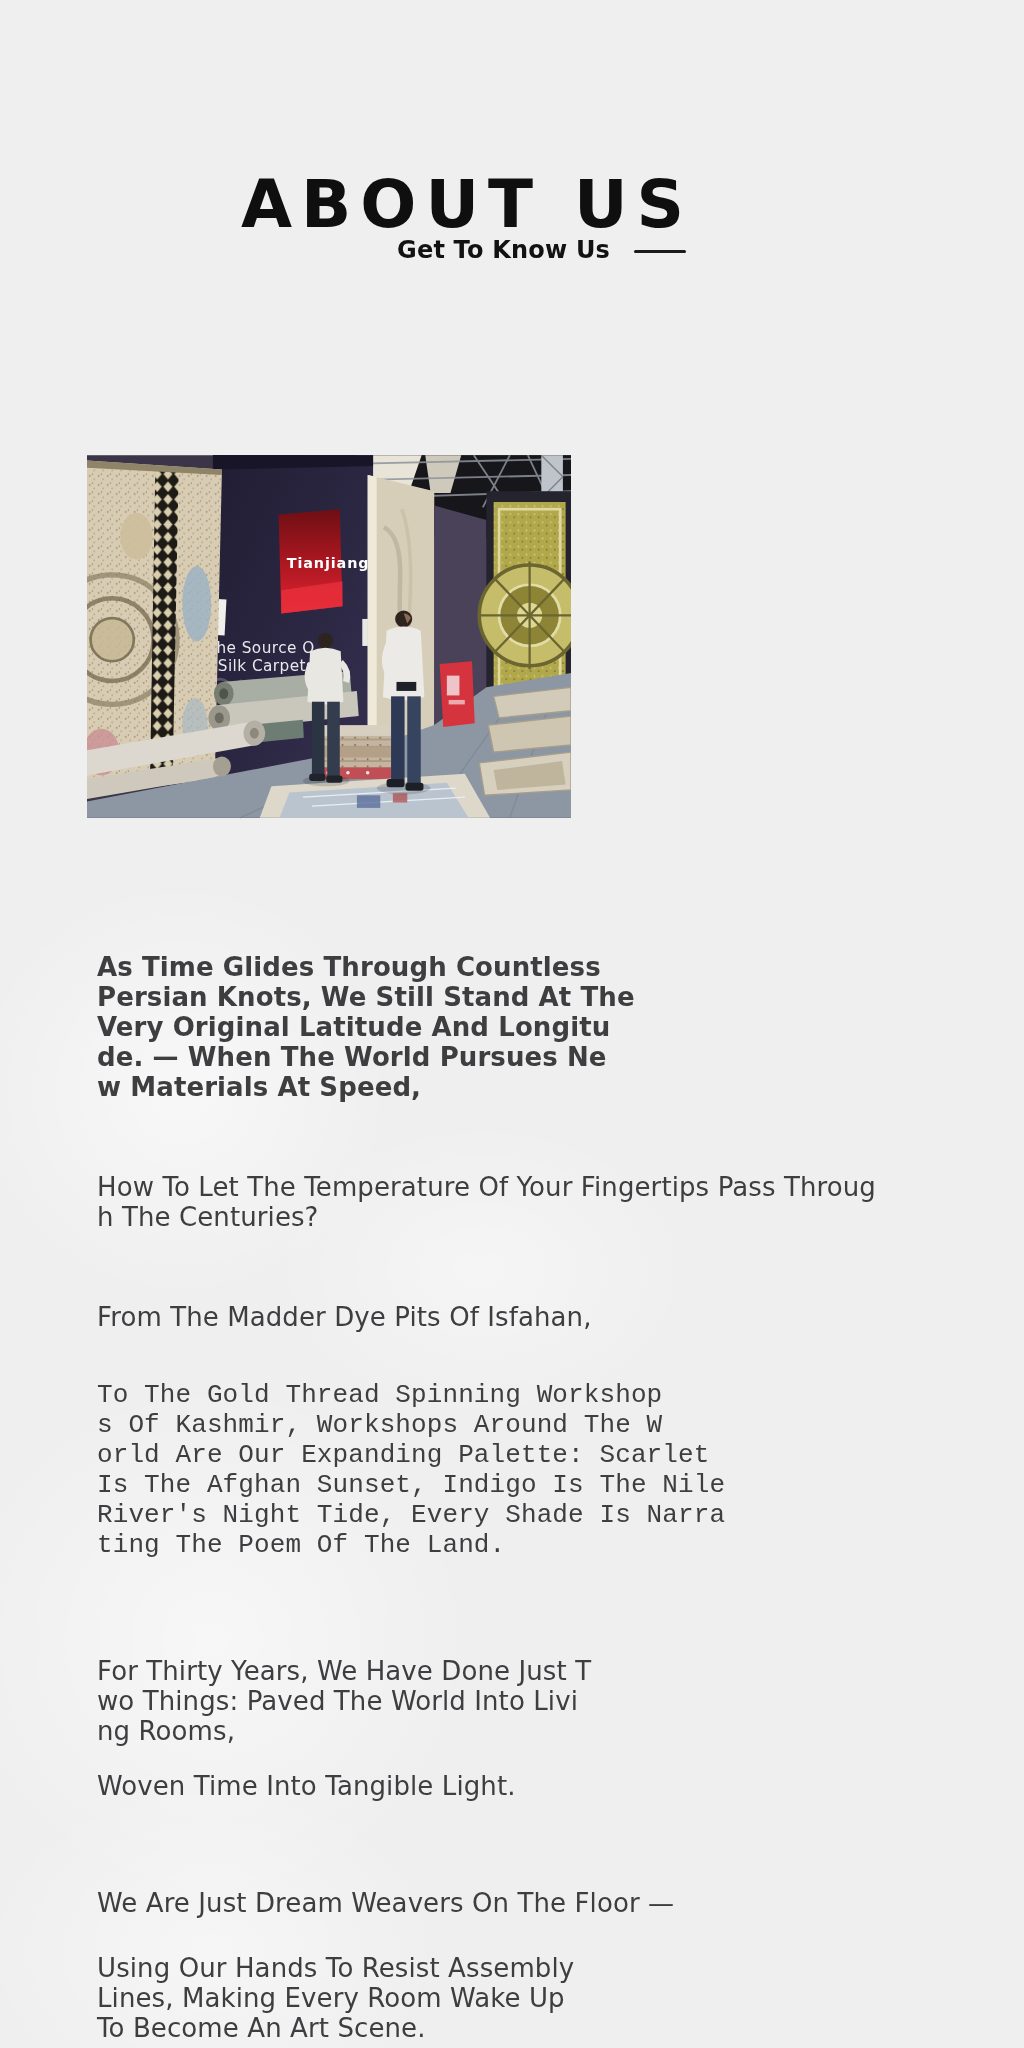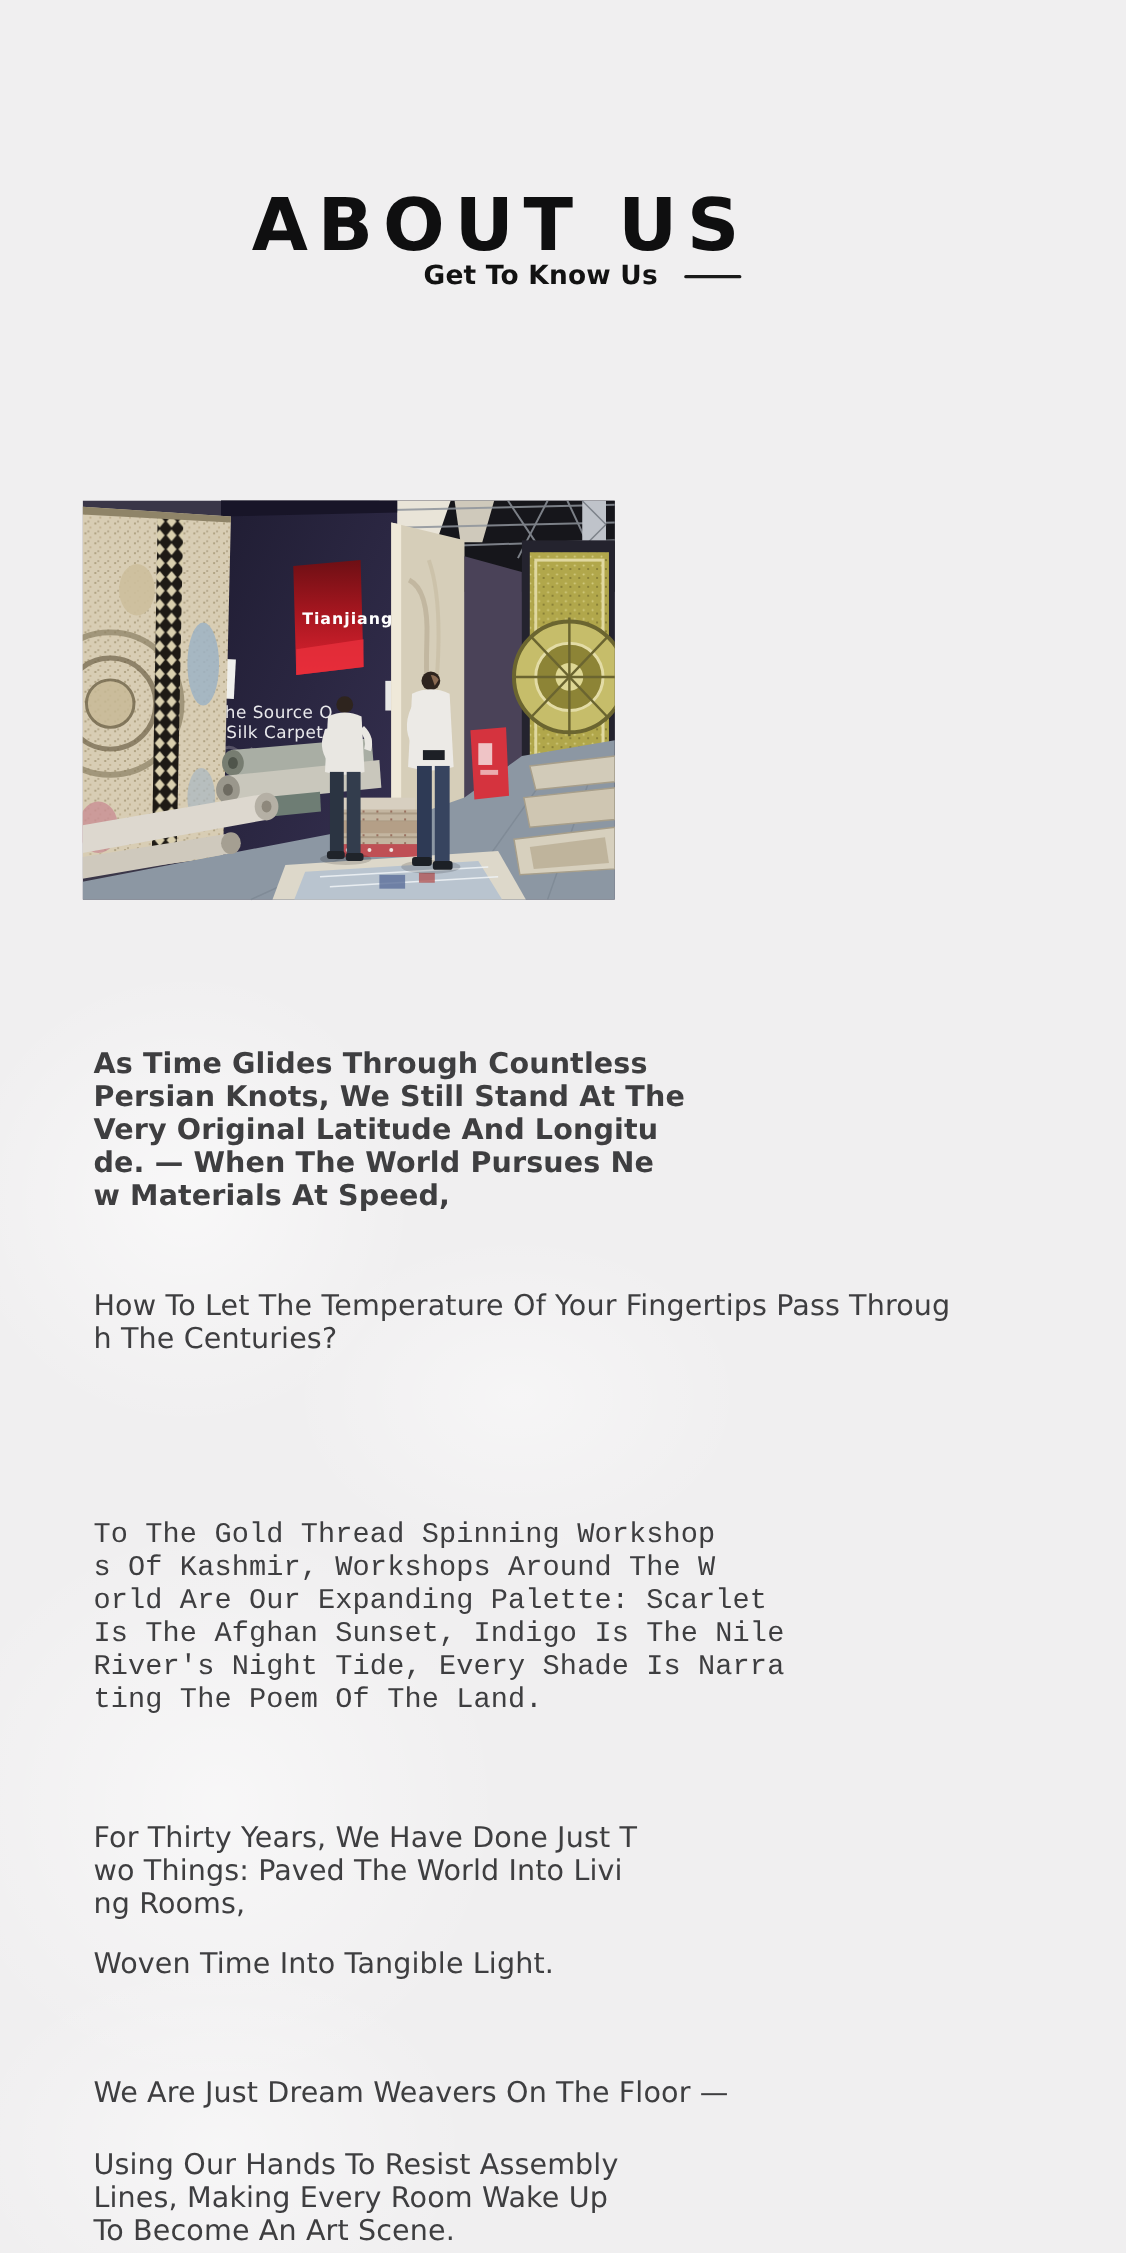--- a/index.html
+++ b/index.html
@@ -3,21 +3,21 @@
 <meta charset="utf-8">
 <style>
   html,body{margin:0;padding:0;}
   body{
     width:1024px;height:2048px;
     background:#f0eff0;
     font-family:"DejaVu Sans","Liberation Sans",sans-serif;
     position:relative;
     overflow:hidden;
   }
-  .page{position:absolute;inset:0;}
+  .page{position:absolute;inset:0;margin-left:12px;}
 
   
   .wisp{position:absolute;pointer-events:none;}
   .wisp-1{left:-40px;top:880px;width:420px;height:420px;
     background:radial-gradient(closest-side,rgba(255,255,255,.55),rgba(255,255,255,0));}
   .wisp-2{left:-60px;top:1380px;width:520px;height:520px;
     background:radial-gradient(closest-side,rgba(255,255,255,.5),rgba(255,255,255,0));}
   .wisp-3{left:260px;top:1120px;width:420px;height:300px;
     background:radial-gradient(closest-side,rgba(255,255,255,.4),rgba(255,255,255,0));}
   .wisp-4{left:-30px;top:1780px;width:460px;height:340px;
@@ -298,20 +298,21 @@
     </svg>
   </div>
 
   <p class="para p1">As Time Glides Through Countless
 Persian Knots, We Still Stand At The
  Very Original Latitude And Longitu
 de. — When The World Pursues Ne
 w Materials At Speed,</p>
   <p class="para p3">How To Let The Temperature Of Your Fingertips Pass Throug
 h The Centuries?</p>
+  <p class="para p4">From The Madder Dye Pits Of Isfahan,</p>
   <p class="para p5">To The Gold Thread Spinning Workshop
 s Of Kashmir, Workshops Around The W
 orld Are Our Expanding Palette: Scarlet
 Is The Afghan Sunset, Indigo Is The Nile
  River's Night Tide, Every Shade Is Narra
 ting The Poem Of The Land.</p>
   <p class="para p6">For Thirty Years, We Have Done Just T
 wo Things: Paved The World Into Livi
 ng Rooms,</p>
   <p class="para p7">Woven Time Into Tangible Light.</p>

